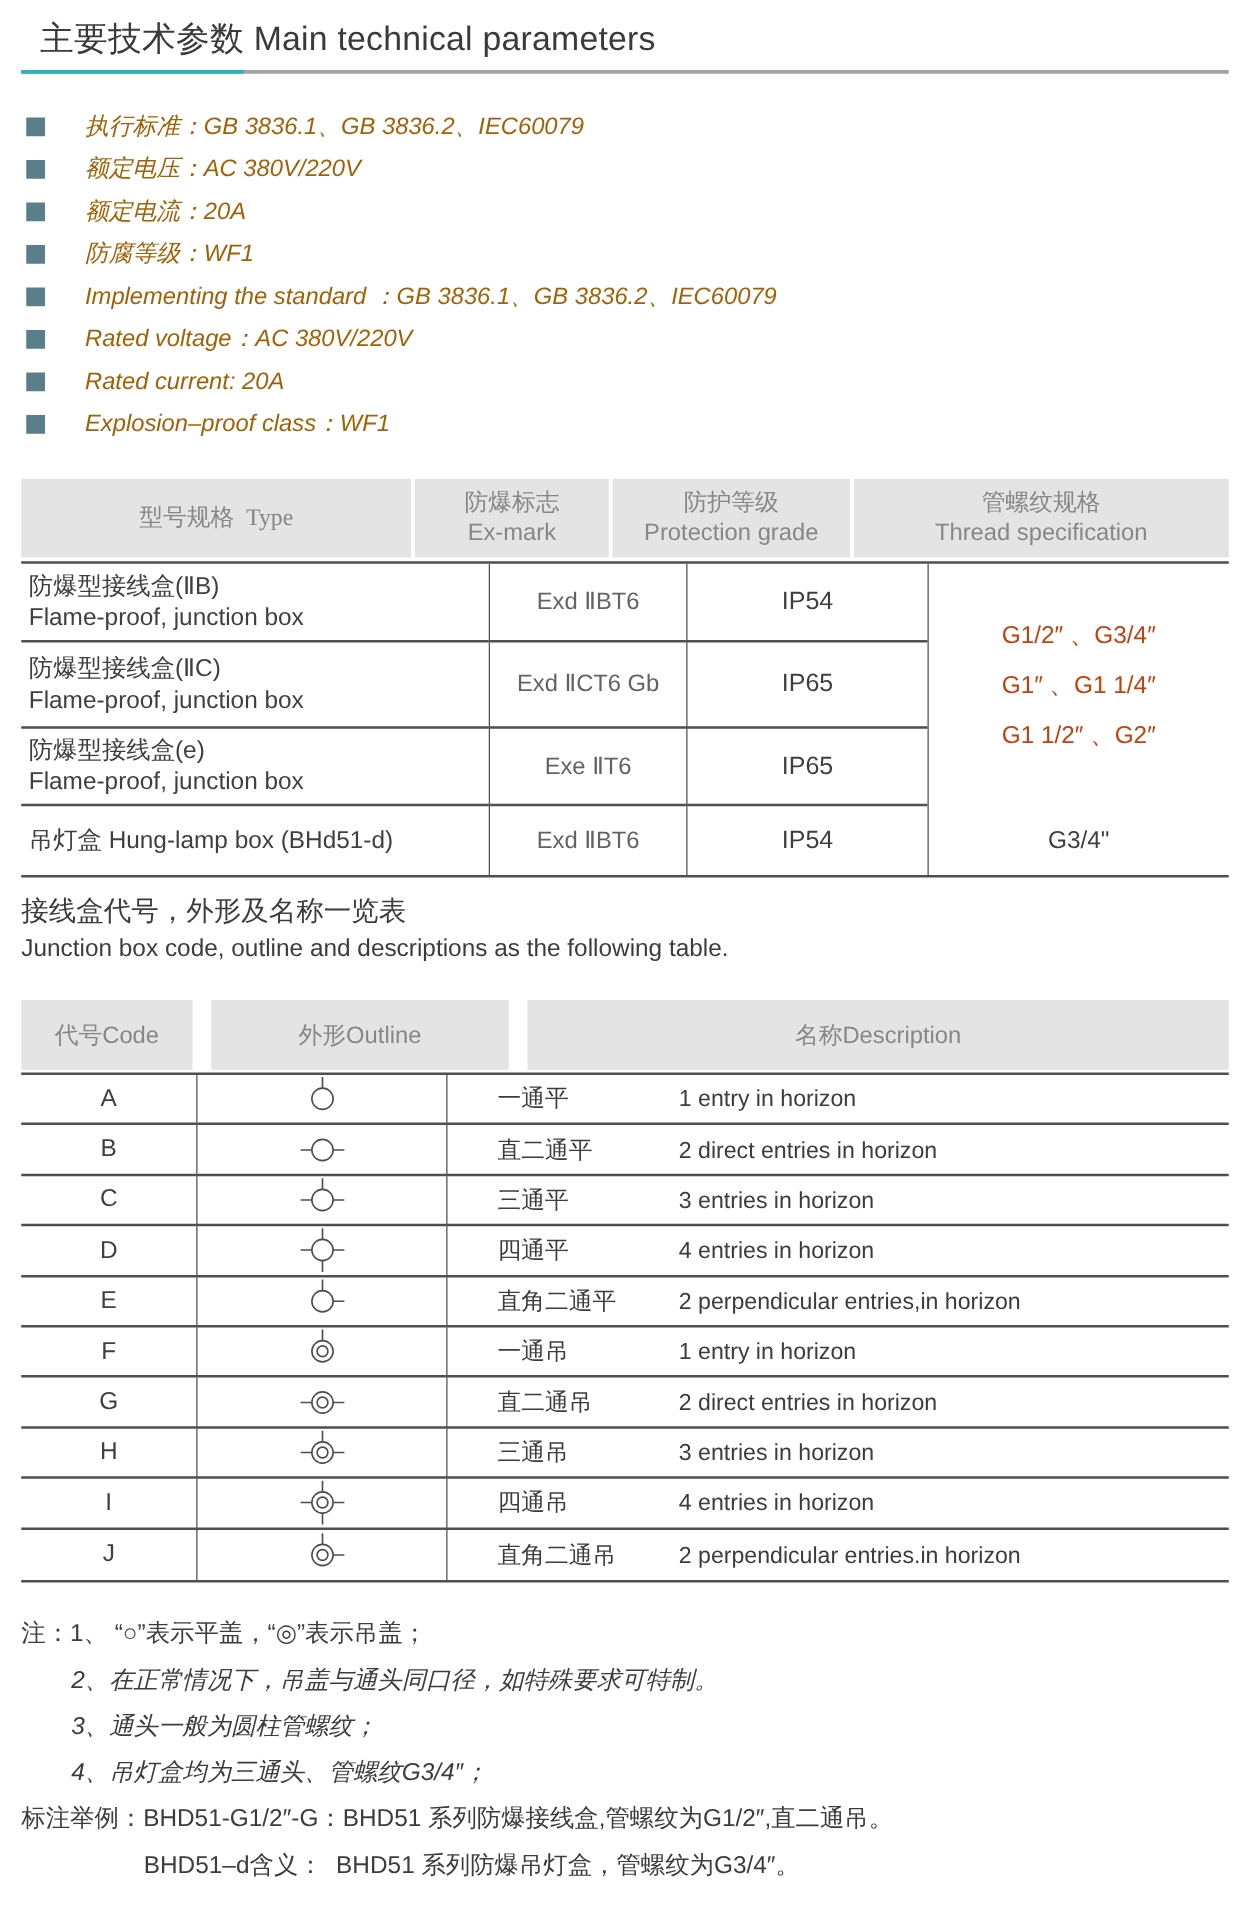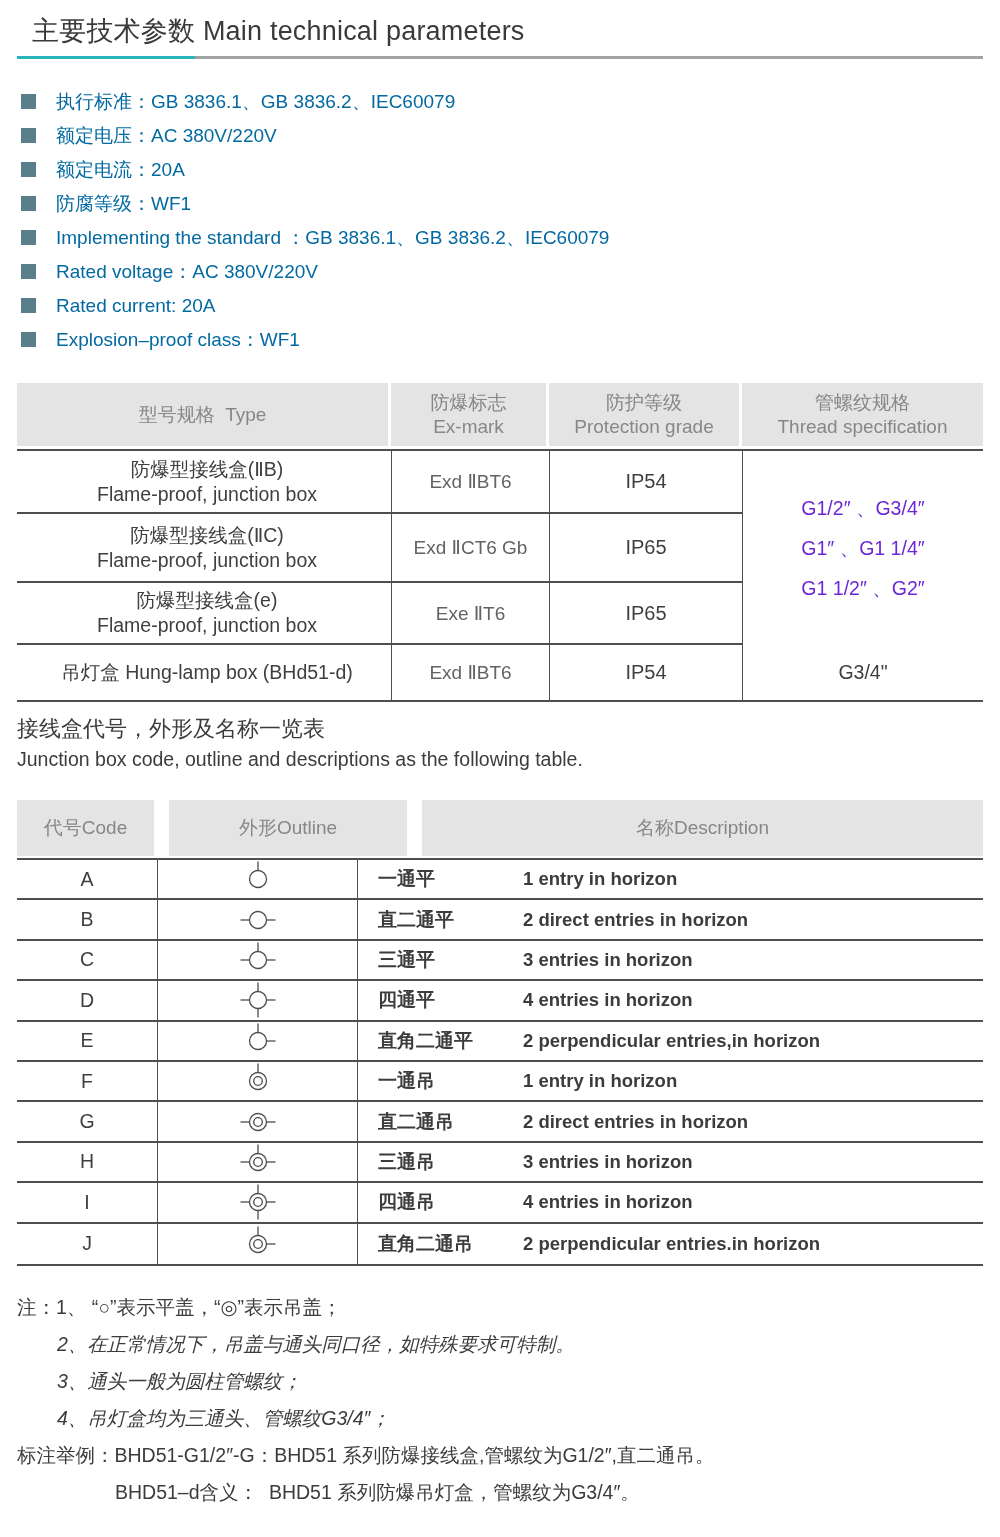--- a/index.html
+++ b/index.html
@@ -20,43 +20,43 @@
     position:absolute;top:56px;left:17px;width:966px;height:3px;
     background:#a3a3a3;
   }
   .title-rule .accent{
     position:absolute;left:0;top:0;height:3px;width:178px;background:#2ab4bb;
   }
   
   .spec-list{position:absolute;top:92px;left:21px;right:17px;}
   .spec-item{display:flex;align-items:flex-start;height:20px;margin-bottom:14px;}
   .spec-bullet{flex:0 0 15px;width:15px;height:15px;margin-top:2px;background:#5a7e8a;}
-  .spec-text{margin-left:20px;font-size:19px;line-height:20px;color:#0369a1;white-space:pre;}
+  .spec-text{margin-left:32px;font-size:19px;line-height:20px;color:#a16207;white-space:pre;font-style:italic;}
   
   .table1{position:absolute;top:383px;left:17px;width:966px;}
   .t1-header{display:flex;gap:3px;height:63px;margin-bottom:3px;}
   .t1-header .hcell{
     background:#e4e4e4;display:flex;flex-direction:column;justify-content:center;align-items:center;
     color:#878787;font-size:19px;line-height:24px;text-align:center;white-space:pre;
   }
-  .t1-h1{width:371px;} .t1-h2{width:155px;} .t1-h3{width:190px;} .t1-h4{flex:1;}
+  .t1-h1{width:312px;font-family:Liberation Serif, serif;} .t1-h2{width:155px;} .t1-h3{width:190px;} .t1-h4{flex:1;}
   .t1-body{
     display:grid;grid-template-columns:374px 158px 193px 241px;
     grid-template-rows:63px 69px 62px 55px;
     border-top:2px solid #4f4f4f;border-bottom:2px solid #4f4f4f;
   }
   .t1-body>div{box-sizing:border-box;display:flex;flex-direction:column;justify-content:center;}
-  .cell-type{padding-left:6px;font-size:19.5px;line-height:25px;color:#3f3f3f;align-items:center;}
+  .cell-type{padding-left:6px;font-size:19.5px;line-height:25px;color:#3f3f3f;}
   .cell-mid{align-items:center;text-align:center;font-size:19px;color:#636363;}
   .cell-ip{align-items:center;text-align:center;font-size:20px;color:#3f3f3f;}
   .bl{border-left:1.5px solid #4f4f4f;}
   .bb{border-bottom:2px solid #4f4f4f;}
   .cell-thread{
     grid-column:4;grid-row:1/4;align-items:center;justify-content:center;
-    font-size:19.5px;line-height:40px;color:#6d28d9;text-align:center;white-space:pre;
+    font-size:19.5px;line-height:40px;color:#c2410c;text-align:center;white-space:pre;
   }
   .cell-thread4{align-items:center;font-size:19.5px;color:#3f3f3f;}
   
   .intro-zh{position:absolute;top:714px;left:17px;font-size:22px;color:#3c3c3c;}
   .intro-en{position:absolute;top:748px;left:17px;font-size:19.5px;color:#3c3c3c;}
   
   .table2{position:absolute;top:800px;left:17px;width:966px;}
   .t2-header{display:flex;gap:15px;height:56px;margin-bottom:2px;}
   .t2-header .hcell{
     background:#e4e4e4;display:flex;justify-content:center;align-items:center;
@@ -64,21 +64,21 @@
   }
   .t2-h1{width:137px;} .t2-h2{width:238px;} .t2-h3{flex:1;}
   .t2-body{
     display:grid;grid-template-columns:140px 200px 626px;
     grid-auto-rows:40.4px;
     border-top:2px solid #4f4f4f;border-bottom:2px solid #4f4f4f;
   }
   .t2-body>div{box-sizing:border-box;display:flex;align-items:center;}
   .t2-code{justify-content:center;font-size:19.5px;color:#3f3f3f;}
   .t2-outline{justify-content:center;}
-  .t2-desc{padding-left:20px;font-weight:bold;}
+  .t2-desc{padding-left:40px;}
   .t2-desc .zh{width:145px;font-size:19px;color:#3c3c3c;}
   .t2-desc .en{font-size:18.5px;color:#3c3c3c;}
   
   .notes{position:absolute;top:1297px;left:17px;right:10px;}
   .note-line{font-size:19.5px;line-height:21px;color:#3c3c3c;margin-bottom:16px;white-space:pre-wrap;}
   .ind1{padding-left:40px;font-style:italic;}
   .ind2{padding-left:98px;}
 </style>
 </head>
 <body>

